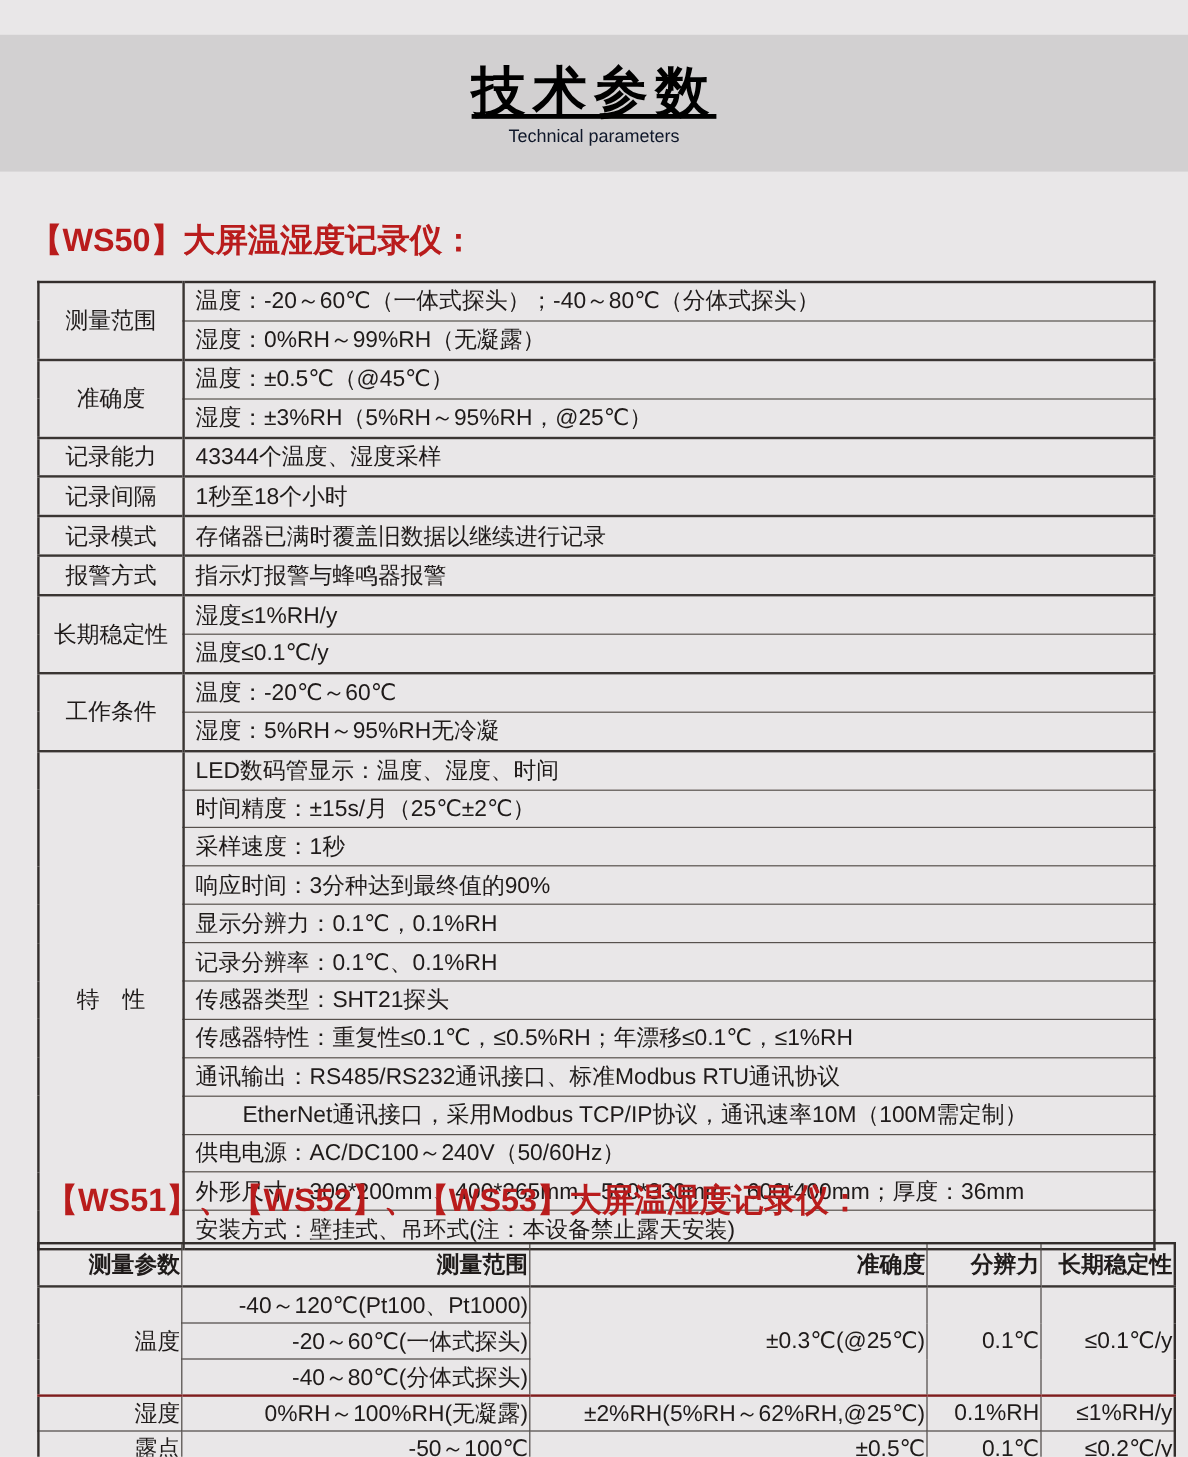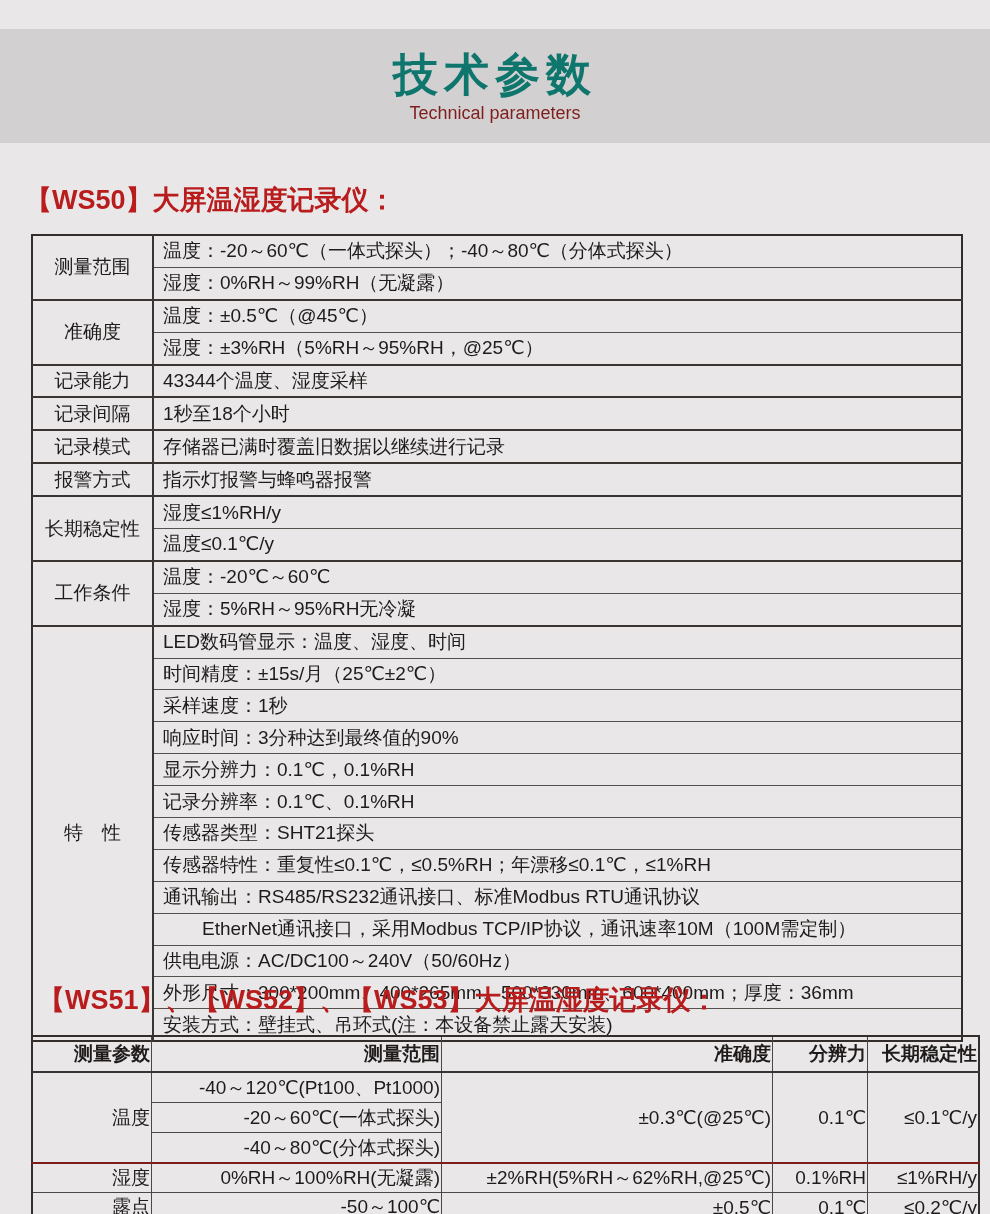--- a/index.html
+++ b/index.html
@@ -13,24 +13,24 @@
   .page { position: relative; width: 990px; height: 1214px; background: #e9e7e8; }
 
   
   .band {
     position: absolute; left: 0; top: 29px; width: 990px; height: 114px;
     background: #d2d0d1;
     display: flex; flex-direction: column; align-items: center; justify-content: center;
   }
   .band .title {
     font-size: 45px; font-weight: bold; letter-spacing: 6px;
-    color: #0f766e; line-height: 1.1; margin-top: 2px;
+    color: #000000; line-height: 1.1; margin-top: 2px; text-decoration: underline;
   }
   .band .subtitle {
-    font-size: 18px; color: #7f1d1d; letter-spacing: 0px; margin-top: 4px;
+    font-size: 15px; color: #0f172a; letter-spacing: 0px; margin-top: 4px;
   }
 
   .section-title {
     position: absolute; left: 25px;
     font-size: 27px; font-weight: bold; color: #b91c1c;
     white-space: nowrap;
   }
   #sec1-title { top: 182px; }
   #sec2-title { top: 982px; left: 38px; }
 

